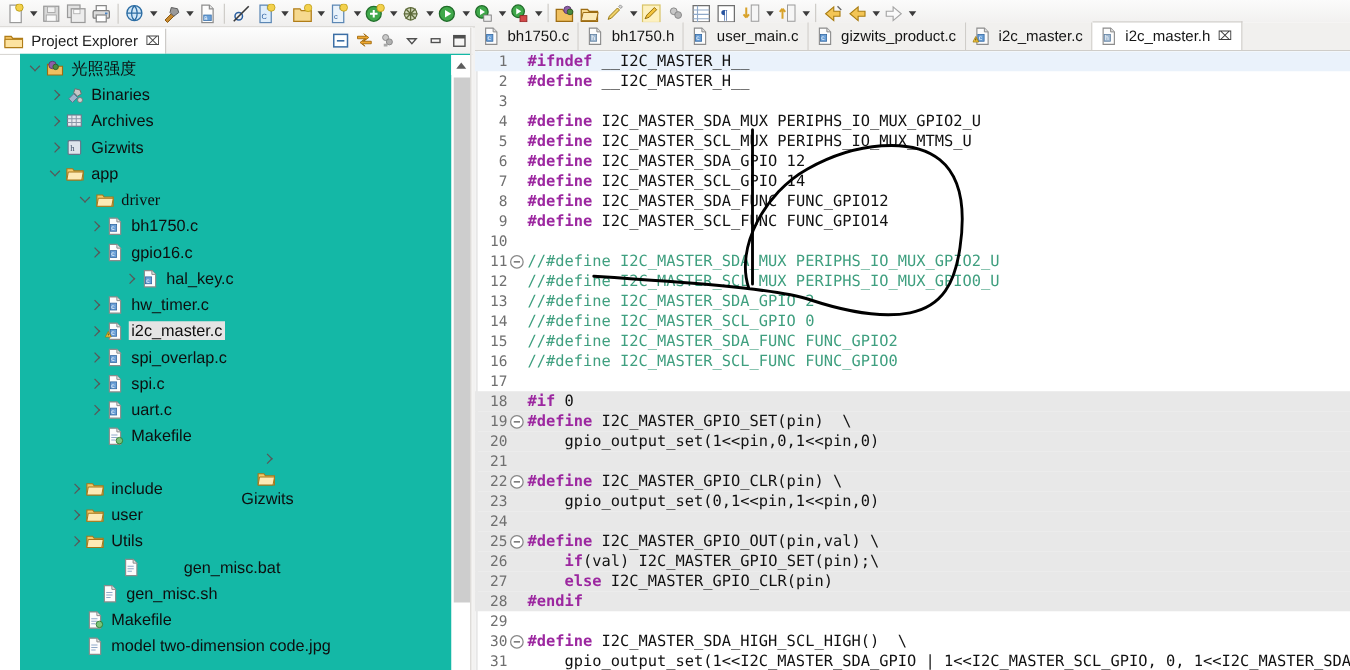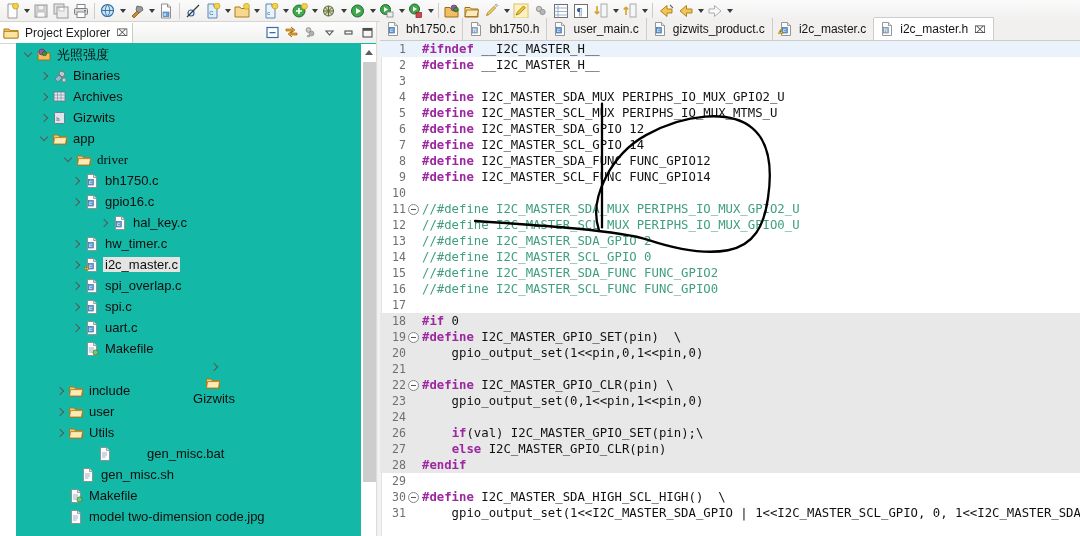--- a/index.html
+++ b/index.html
@@ -843,20 +843,21 @@
           <div class="cl"><span class="num">15</span><span class="fold"></span><span class="txt"><span class="cmt">//#define I2C_MASTER_SDA_FUNC FUNC_GPIO2</span></span></div>
           <div class="cl"><span class="num">16</span><span class="fold"></span><span class="txt"><span class="cmt">//#define I2C_MASTER_SCL_FUNC FUNC_GPIO0</span></span></div>
           <div class="cl"><span class="num">17</span><span class="fold"></span><span class="txt"></span></div>
           <div class="cl hl-inactive"><span class="num">18</span><span class="fold"></span><span class="txt"><span class="kw">#if</span><span class="plain"> 0</span></span></div>
           <div class="cl hl-inactive"><span class="num">19</span><span class="fold has"></span><span class="txt"><span class="kw">#define</span><span class="plain"> I2C_MASTER_GPIO_SET(pin)  \</span></span></div>
           <div class="cl hl-inactive"><span class="num">20</span><span class="fold"></span><span class="txt"><span class="plain">    gpio_output_set(1&lt;&lt;pin,0,1&lt;&lt;pin,0)</span></span></div>
           <div class="cl hl-inactive"><span class="num">21</span><span class="fold"></span><span class="txt"></span></div>
           <div class="cl hl-inactive"><span class="num">22</span><span class="fold has"></span><span class="txt"><span class="kw">#define</span><span class="plain"> I2C_MASTER_GPIO_CLR(pin) \</span></span></div>
           <div class="cl hl-inactive"><span class="num">23</span><span class="fold"></span><span class="txt"><span class="plain">    gpio_output_set(0,1&lt;&lt;pin,1&lt;&lt;pin,0)</span></span></div>
           <div class="cl hl-inactive"><span class="num">24</span><span class="fold"></span><span class="txt"></span></div>
+          <div class="cl hl-inactive"><span class="num">25</span><span class="fold has"></span><span class="txt"><span class="kw">#define</span><span class="plain"> I2C_MASTER_GPIO_OUT(pin,val) \</span></span></div>
           <div class="cl hl-inactive"><span class="num">26</span><span class="fold"></span><span class="txt"><span class="plain">    </span><span class="kw">if</span><span class="plain">(val) I2C_MASTER_GPIO_SET(pin);\</span></span></div>
           <div class="cl hl-inactive"><span class="num">27</span><span class="fold"></span><span class="txt"><span class="plain">    </span><span class="kw">else</span><span class="plain"> I2C_MASTER_GPIO_CLR(pin)</span></span></div>
           <div class="cl hl-inactive"><span class="num">28</span><span class="fold"></span><span class="txt"><span class="kw">#endif</span></span></div>
           <div class="cl"><span class="num">29</span><span class="fold"></span><span class="txt"></span></div>
           <div class="cl"><span class="num">30</span><span class="fold has"></span><span class="txt"><span class="kw">#define</span><span class="plain"> I2C_MASTER_SDA_HIGH_SCL_HIGH()  \</span></span></div>
           <div class="cl"><span class="num">31</span><span class="fold"></span><span class="txt"><span class="plain">    gpio_output_set(1&lt;&lt;I2C_MASTER_SDA_GPIO | 1&lt;&lt;I2C_MASTER_SCL_GPIO, 0, 1&lt;&lt;I2C_MASTER_SDA_GPI</span></span></div>
         </div>
 
       <svg class="ink" viewBox="0 0 700 495" preserveAspectRatio="none">
         <path d="M219,181 C208,150 232,108 266,90 C305,69 350,66 372,83 C390,97 392,124 388,150

